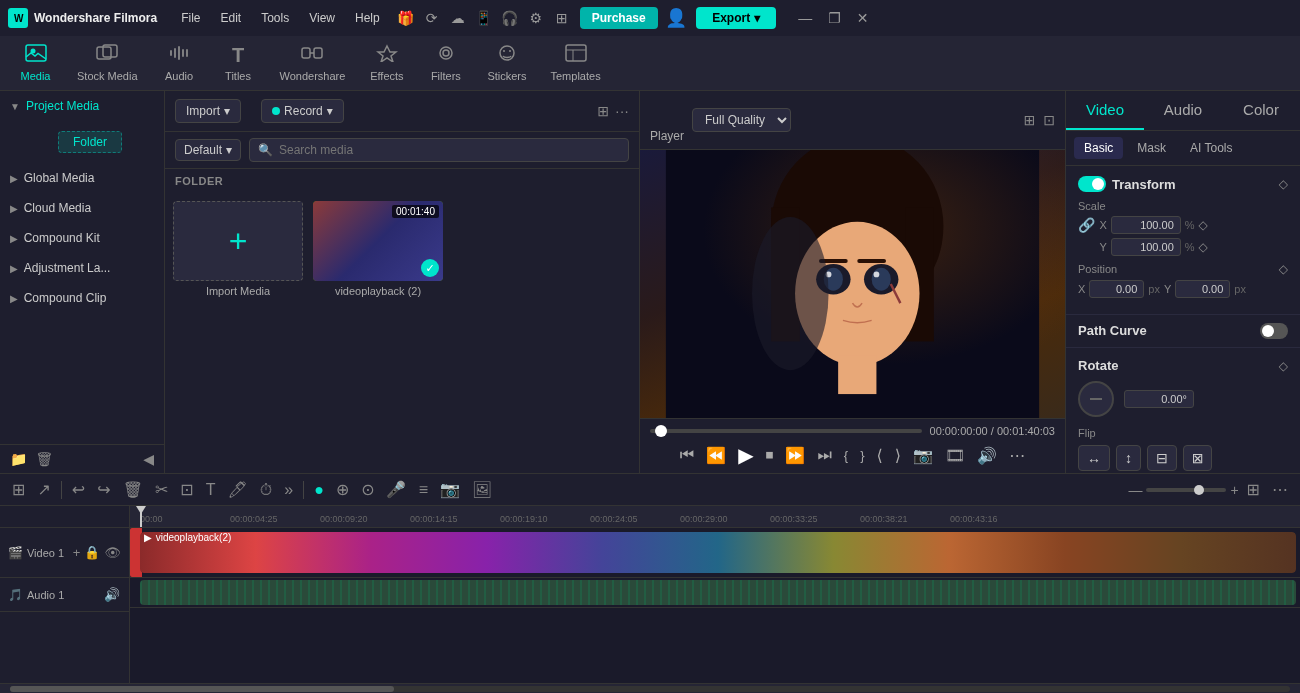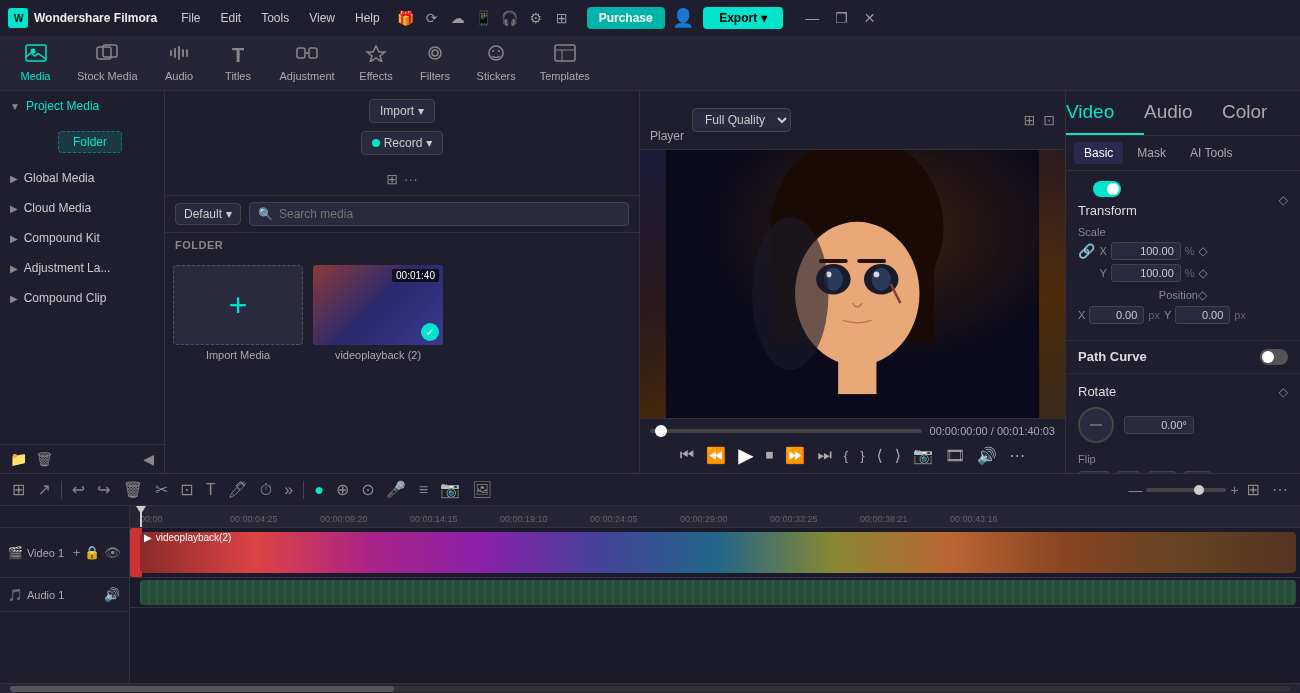--- a/index.html
+++ b/index.html
@@ -15,21 +15,21 @@
       gap: 8px;
       flex-shrink: 0;
     }
     .title-bar-logo { display: flex; align-items: center; gap: 6px; margin-right: 8px; }
     .title-bar-logo .logo-icon { width: 20px; height: 20px; background: #00e5cc; border-radius: 3px; display: flex; align-items: center; justify-content: center; font-size: 10px; color: #000; font-weight: bold; }
     .title-bar-logo .app-name { color: #eee; font-size: 12px; font-weight: 600; }
     .title-bar-menus { display: flex; gap: 4px; }
     .title-bar-menus span { color: #ccc; cursor: pointer; padding: 2px 8px; font-size: 12px; border-radius: 3px; }
     .title-bar-center { flex: 1; text-align: center; color: #aaa; font-size: 13px; }
     .title-bar-actions { display: flex; align-items: center; gap: 8px; }
-    .btn-purchase { background: #00b4aa; color: #fff; border: none; border-radius: 4px; padding: 4px 12px; cursor: pointer; font-size: 12px; font-weight: 600; margin-left: 7px; }
+    .btn-purchase { background: #00b4aa; color: #fff; border: none; border-radius: 4px; padding: 4px 12px; cursor: pointer; font-size: 12px; font-weight: 600; }
     .title-bar-icons { display: flex; gap: 6px; }
     .title-bar-icons span { color: #999; cursor: pointer; font-size: 14px; width: 20px; text-align: center; }
     .btn-export { background: #00e5cc; color: #000; border: none; border-radius: 4px; padding: 4px 16px; cursor: pointer; font-size: 12px; font-weight: 700; display: flex; align-items: center; gap: 4px; }
     .win-controls { display: flex; gap: 4px; margin-left: 8px; }
     .win-controls span { color: #999; cursor: pointer; font-size: 14px; padding: 2px 6px; }
 
     
     .toolbar {
       background: #252535;
       height: 55px;
@@ -103,23 +103,22 @@
       background: #1e1e2e;
       border-right: 1px solid #333;
       display: flex;
       flex-direction: column;
       flex-shrink: 0;
     }
     .media-toolbar {
       display: flex;
       align-items: center;
       padding: 8px 10px;
-      gap: 8px;
-      border-bottom: 1px solid #333;
-      flex-direction: column;
+      gap: 20px;
+      border-bottom: 1px solid #333;
     }
     .btn-import { background: #2a2a3e; border: 1px solid #444; color: #ccc; border-radius: 4px; padding: 4px 10px; cursor: pointer; font-size: 12px; display: flex; align-items: center; gap: 4px; }
     .btn-record { background: #2a2a3e; border: 1px solid #444; color: #ccc; border-radius: 4px; padding: 4px 10px; cursor: pointer; font-size: 12px; display: flex; align-items: center; gap: 4px; }
     .dot-green { width: 8px; height: 8px; background: #00e5cc; border-radius: 50%; display: inline-block; }
     .media-toolbar-spacer { flex: 1; }
     .media-toolbar-icons { display: flex; gap: 6px; align-items: center; }
     .media-toolbar-icons span { color: #888; cursor: pointer; font-size: 14px; }
     .media-search-bar {
       display: flex;
       align-items: center;
@@ -228,25 +227,25 @@
       flex-direction: column;
       flex-shrink: 0;
       overflow-y: auto;
     }
     .props-tabs {
       display: flex;
       border-bottom: 1px solid #333;
     }
     .props-tab {
       flex: 1;
-      text-align: left;
+      text-align: center;
       padding: 10px 0;
       cursor: pointer;
       color: #aaa;
-      font-size: 19px;
+      font-size: 15px;
       border-bottom: 2px solid transparent;
     }
     .props-tab.active { color: #00e5cc; border-bottom: 2px solid #00e5cc; }
     .props-subtabs {
       display: flex;
       border-bottom: 1px solid #333;
       padding: 6px 8px;
       gap: 4px;
     }
     .props-subtab {
@@ -260,21 +259,21 @@
     .props-section {
       padding: 10px 12px;
       border-bottom: 1px solid #2a2a3e;
     }
     .props-section-header {
       display: flex;
       align-items: center;
       justify-content: space-between;
       margin-bottom: 8px;
     }
-    .props-section-title { color: #ddd; font-size: 13px; font-weight: 400; display: flex; align-items: center; gap: 6px; flex-direction: column; }
+    .props-section-title { color: #ddd; font-size: 13px; font-weight: 700; display: flex; align-items: center; gap: 6px; }
     .toggle-on { width: 28px; height: 16px; background: #00e5cc; border-radius: 8px; position: relative; cursor: pointer; }
     .toggle-on::after { content:''; position:absolute; width:12px; height:12px; background:#fff; border-radius:50%; top:2px; left:14px; }
     .toggle-off { width: 28px; height: 16px; background: #555; border-radius: 8px; position: relative; cursor: pointer; }
     .toggle-off::after { content:''; position:absolute; width:12px; height:12px; background:#fff; border-radius:50%; top:2px; left:2px; }
     .diamond-icon { color: #888; font-size: 12px; cursor: pointer; }
     .props-input {
       background: #2a2a3e;
       border: 1px solid #444;
       color: #ccc;
       border-radius: 3px;
@@ -528,21 +527,21 @@
     <span class="label">Titles</span>
   </div>
   <div class="toolbar-item">
     <span class="icon">
       <svg width="22" height="18" viewBox="0 0 22 18">
           <rect x="1" y="4" width="8" height="10" rx="2" fill="none" stroke="#888" stroke-width="1.5"></rect>
           <rect x="13" y="4" width="8" height="10" rx="2" fill="none" stroke="#888" stroke-width="1.5"></rect>
           <path d="M9 9h4" stroke="#888" stroke-width="1.5"></path>
         </svg>
     </span>
-    <span class="label">Adjustment</span>
+    <span class="label">Wondershare</span>
   </div>
   <div class="toolbar-item">
     <span class="icon">
       <svg width="22" height="18" viewBox="0 0 22 18">
           <polygon points="11,2 14,8 20,8 15,12 17,18 11,14 5,18 7,12 2,8 8,8" fill="none" stroke="#888" stroke-width="1.5"></polygon>
         </svg>
     </span>
     <span class="label">Effects</span>
   </div>
   <div class="toolbar-item">
@@ -782,21 +781,21 @@
         <div style="display:flex;align-items:center;gap:4px;">
           <span style="color:#888;font-size:14px;cursor:pointer;visibility:hidden;">🔗</span>
           <span style="color:#888;font-size:11px;">Y</span>
           <input class="props-input" type="text" value="100.00" style="">
           <span class="props-unit">%</span>
           <span class="diamond-icon">◇</span>
         </div>
       </div>
 
       <div style="margin-bottom:6px;">
-        <div style="display:flex;align-items:center;justify-content:center;margin-bottom:4px;">
+        <div style="display:flex;align-items:center;justify-content:space-between;margin-bottom:4px;">
           <span style="color:#888;font-size:11px;">Position</span>
           <span class="diamond-icon">◇</span>
         </div>
         <div style="display:flex;align-items:center;gap:4px;">
           <span style="color:#888;font-size:11px;">X</span>
           <input class="props-input" type="text" value="0.00" style="width: 55px;">
           <span class="props-unit">px</span>
           <span style="color:#888;font-size:11px;">Y</span>
           <input class="props-input" type="text" value="0.00" style="width: 55px;">
           <span class="props-unit">px</span>

